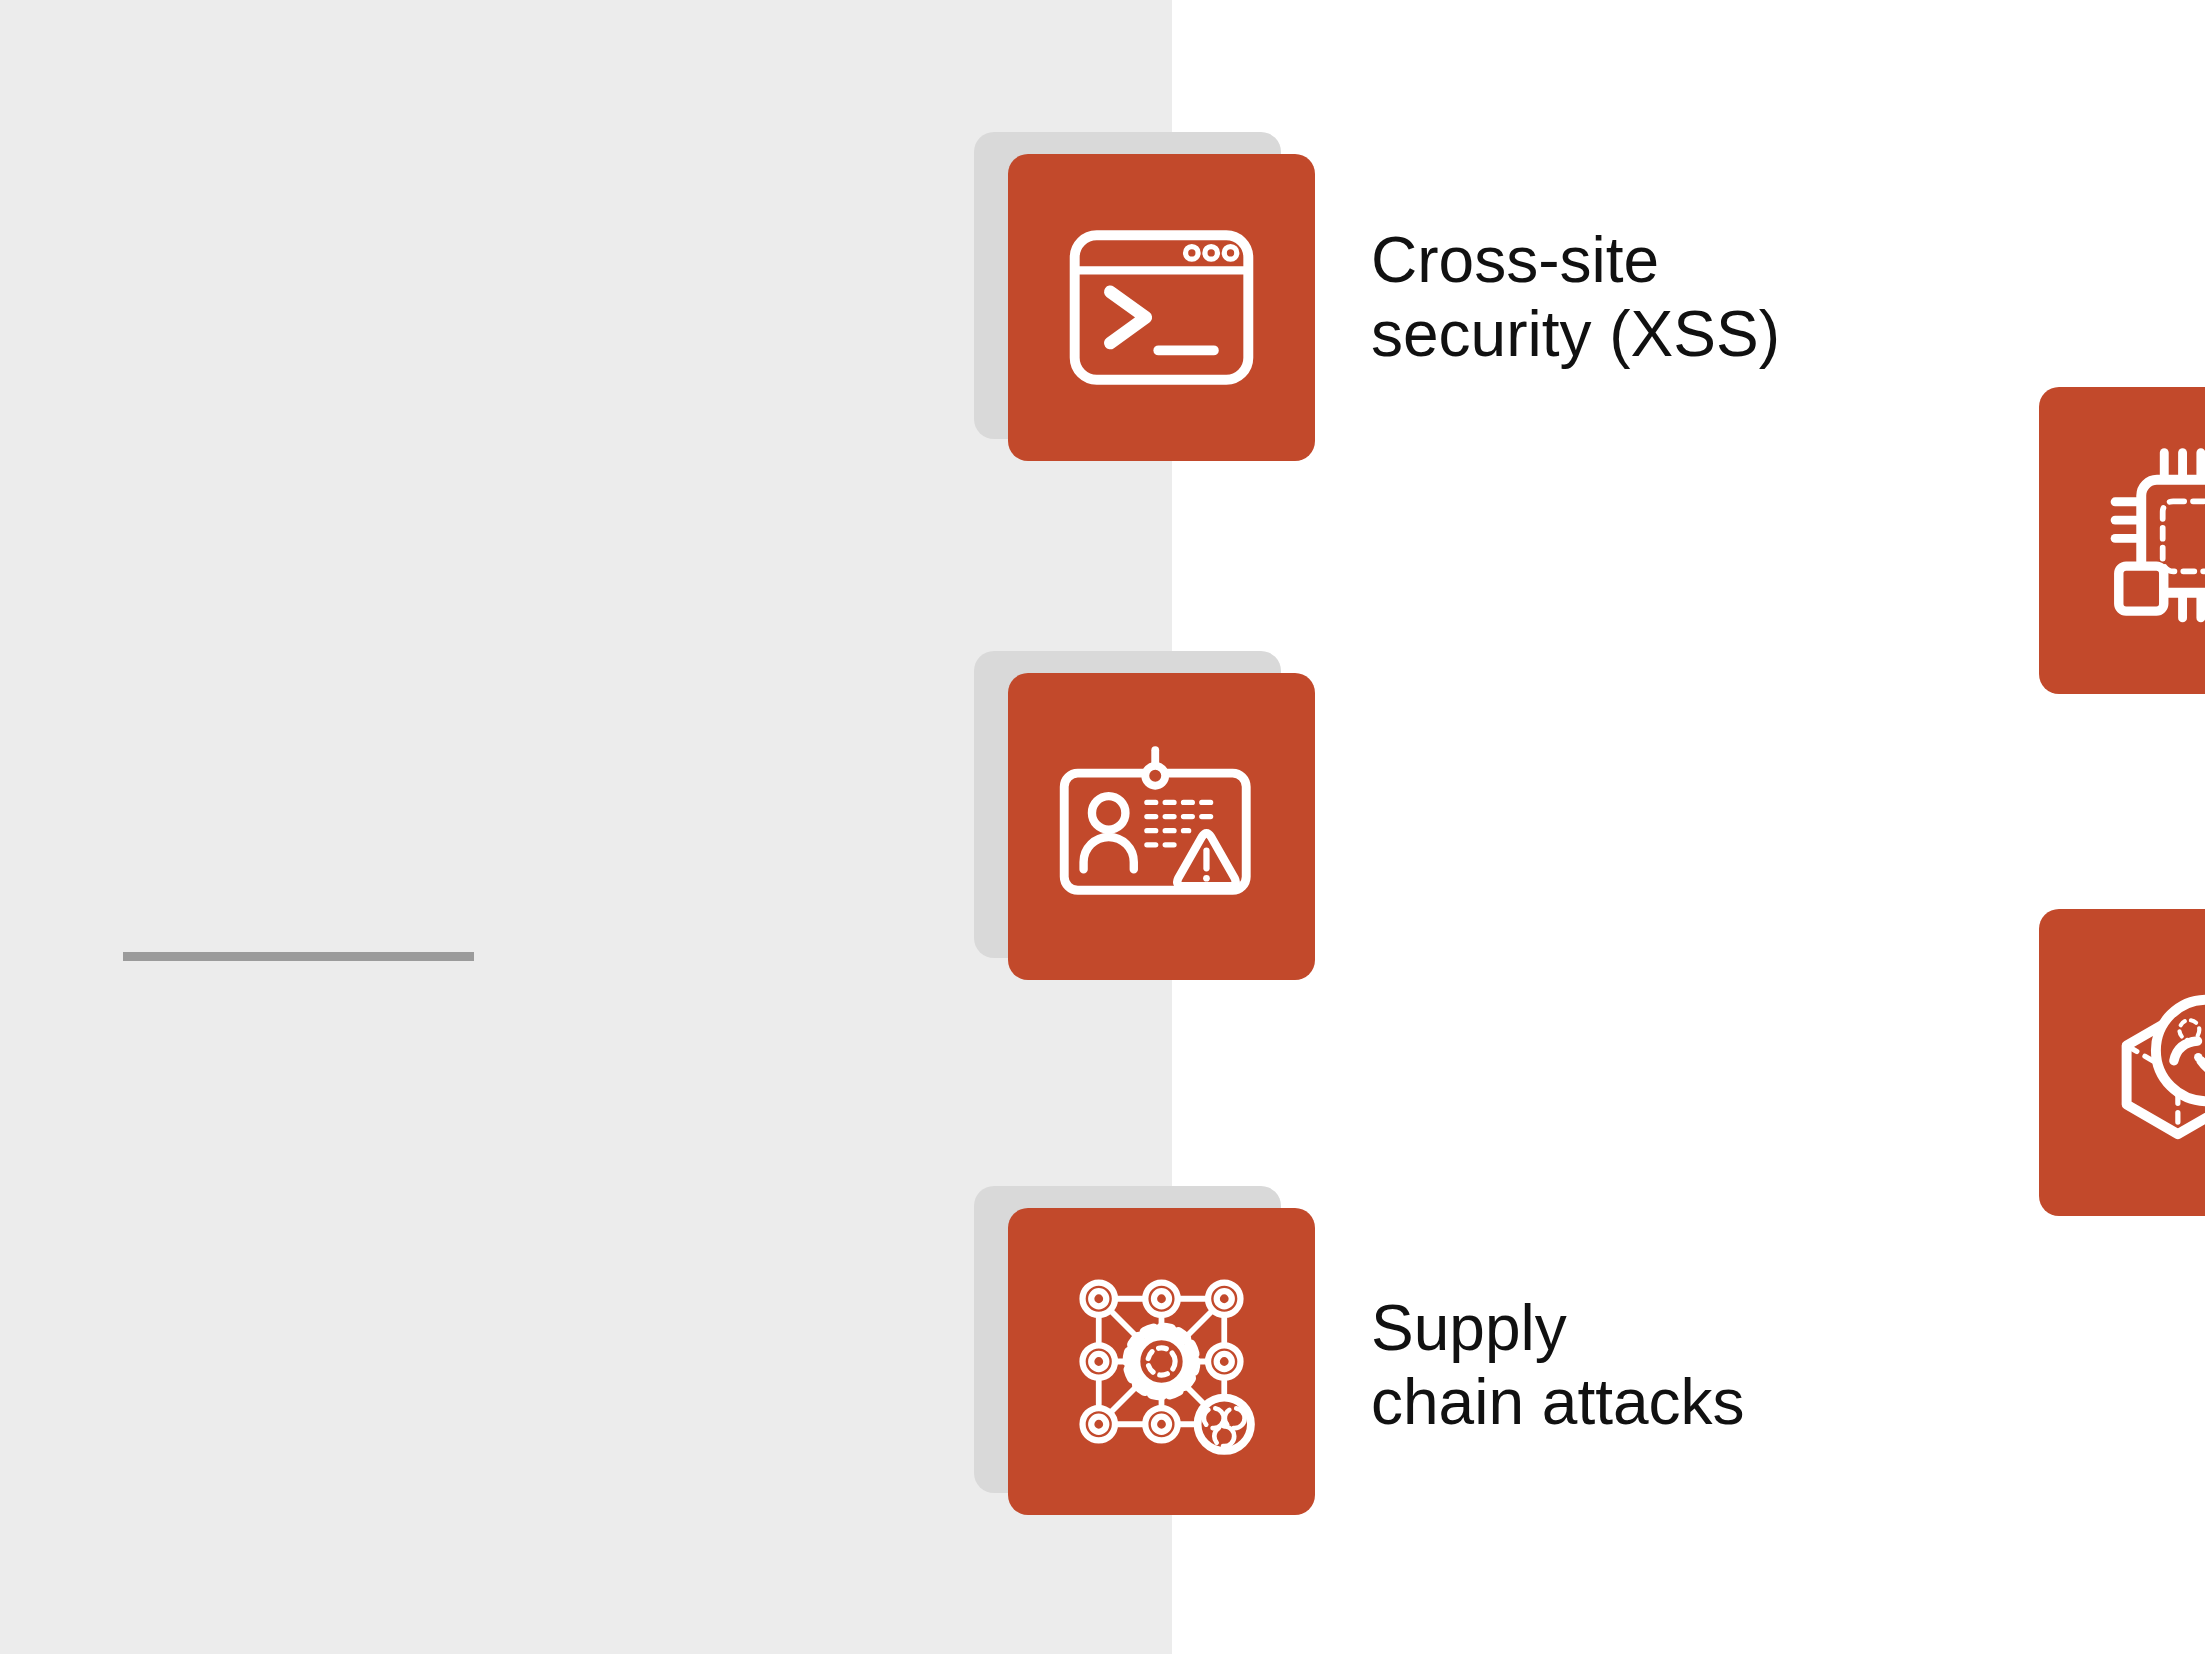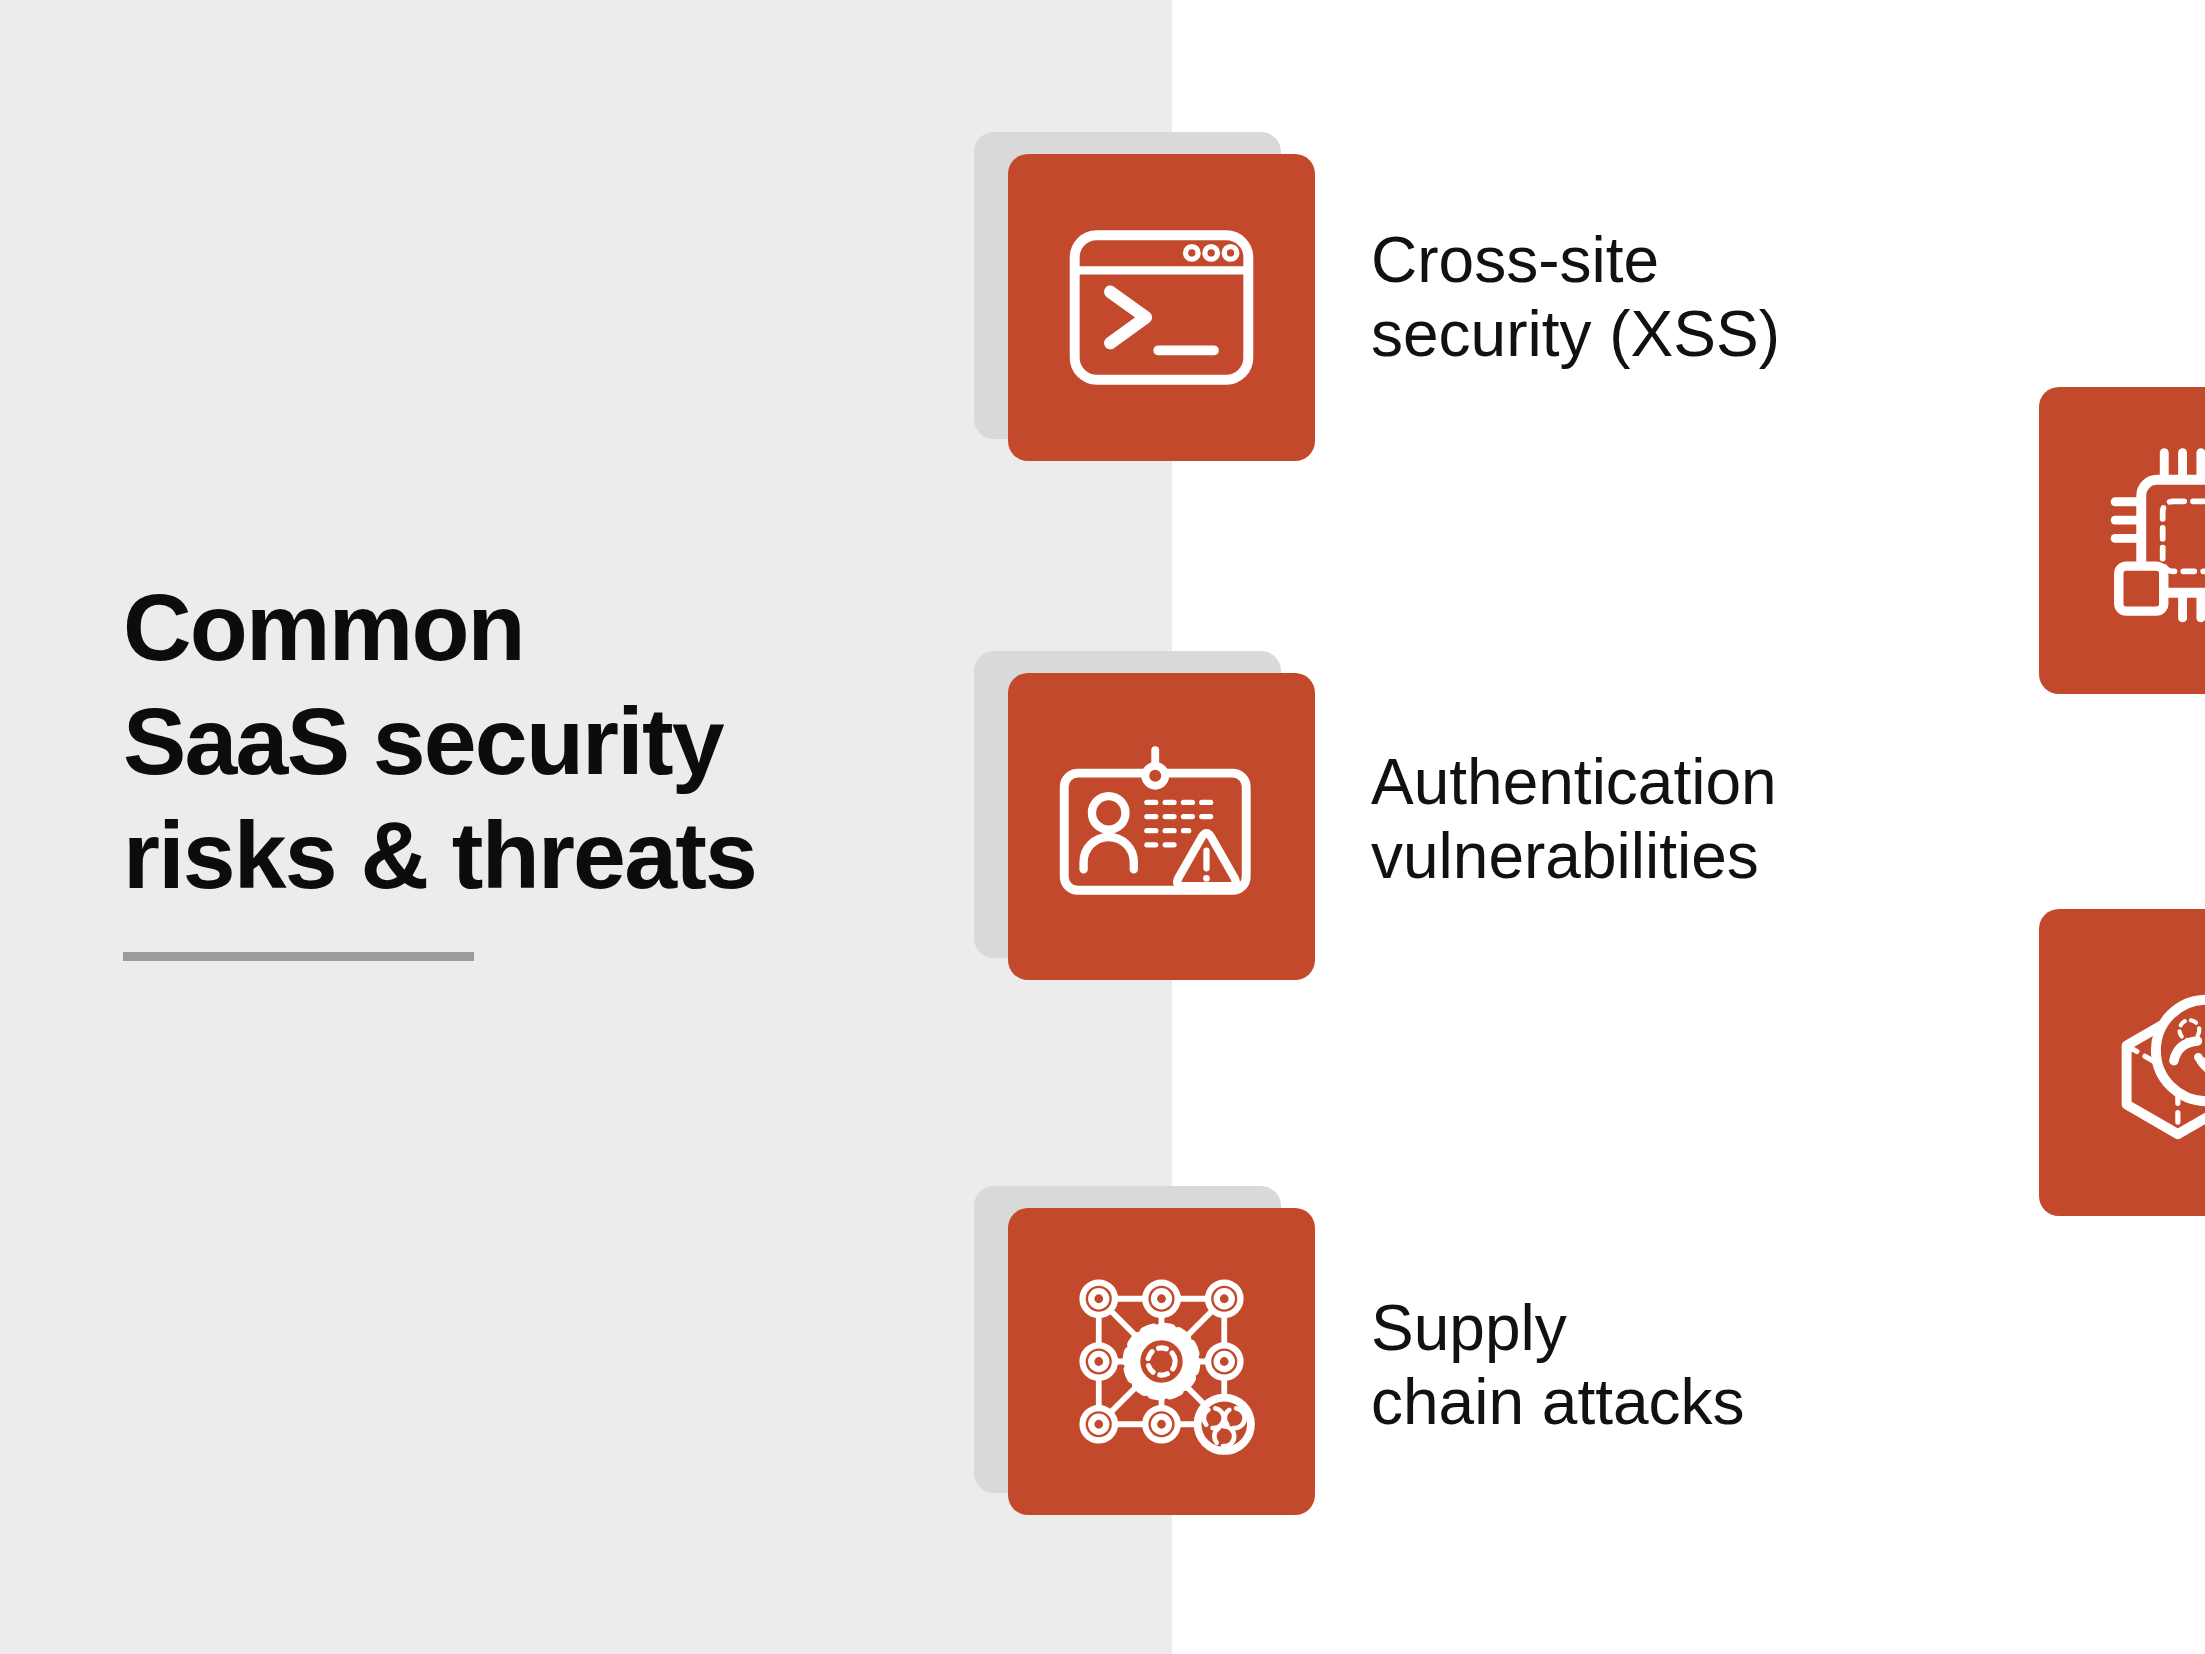--- a/index.html
+++ b/index.html
@@ -67,23 +67,20 @@
   .fa{fill:var(--accent);}
   .fw{fill:#ffffff;stroke:none;}
 </style>
 </head>
 <body>
 
 <div class="page">
 
   <div class="left-panel"></div>
 
-  <h1 class="page-title">Common
-SaaS security
-risks &amp; threats</h1>
   <div class="title-underline"></div>
 
   <div class="shadow-tile shadow-1"></div>
   <div class="tile tile-1">
     <svg width="251" height="251" viewBox="0 0 24 24">
       <rect class="st" x="3.7" y="5.1" width="16.6" height="13.8" rx="2.1" stroke-width="0.95"></rect>
       <line class="st" x1="3.7" y1="8.45" x2="20.3" y2="8.45" stroke-width="0.8"></line>
       <circle class="st" cx="14.9" cy="6.78" r="0.6" stroke-width="0.5"></circle>
       <circle class="st" cx="16.75" cy="6.78" r="0.6" stroke-width="0.5"></circle>
       <circle class="st" cx="18.6" cy="6.78" r="0.6" stroke-width="0.5"></circle>
@@ -104,22 +101,20 @@
       <path class="st" d="M4.55 16.1 L4.55 15.4 A2.4 2.4 0 0 1 9.35 15.4 L9.35 16.1" stroke-width="0.8"></path>
       <line class="st" x1="10.6" y1="9.7" x2="17.4" y2="9.7" stroke-width="0.5" stroke-dasharray="0.85 0.9"></line>
       <line class="st" x1="10.6" y1="11.05" x2="17.4" y2="11.05" stroke-width="0.5" stroke-dasharray="0.85 0.9"></line>
       <line class="st" x1="10.6" y1="12.4" x2="14.6" y2="12.4" stroke-width="0.5" stroke-dasharray="0.85 0.9"></line>
       <line class="st" x1="10.6" y1="13.75" x2="13.7" y2="13.75" stroke-width="0.5" stroke-dasharray="0.85 0.9"></line>
       <path class="st fa" d="M15.85 13.0 Q16.3 12.3 16.75 13.0 L19.0 16.95 Q19.35 17.7 18.5 17.7 L14.1 17.7 Q13.25 17.7 13.6 16.95 Z" stroke-width="0.8"></path>
       <line class="st" x1="16.3" y1="14.3" x2="16.3" y2="16.0" stroke-width="0.6"></line>
       <circle class="fw" cx="16.3" cy="16.95" r="0.32"></circle>
     </svg>
   </div>
-  <div class="risk-label label-2">Authentication
-vulnerabilities</div>
 
   <div class="shadow-tile shadow-3"></div>
   <div class="tile tile-3">
     <svg width="251" height="251" viewBox="0 0 24 24">
       <g class="st" stroke-width="0.55">
         <line x1="6" y1="6" x2="18" y2="6"></line>
         <line x1="6" y1="6" x2="6" y2="18"></line>
         <line x1="6" y1="18" x2="18" y2="18"></line>
         <line x1="18" y1="6" x2="18" y2="18"></line>
         <line x1="12" y1="12" x2="6" y2="6"></line>

